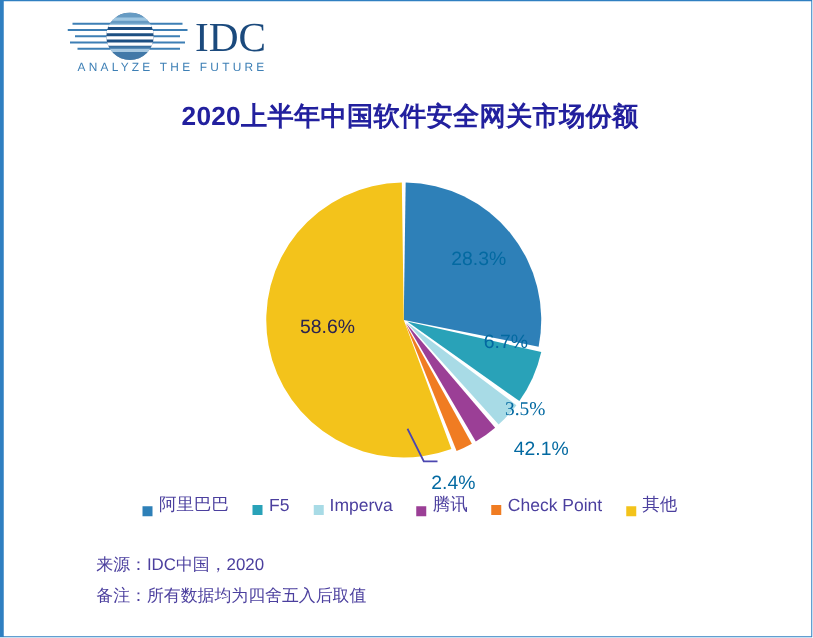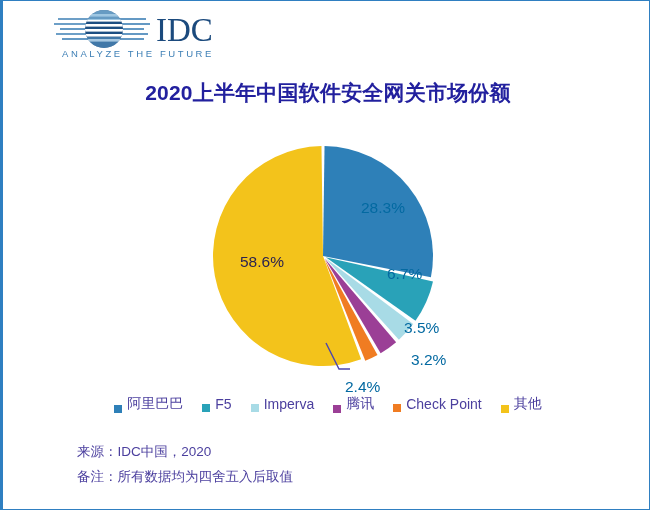--- a/index.html
+++ b/index.html
@@ -175,22 +175,22 @@
             <path d="M 126.74191684828581 127.44248350939326 L 198.1246321374099 211.13542202843354 A 110 110 0 0 1 182.62030844957732 222.19270964132772 Z" fill="#9b3f96"></path>
             <path d="M 126.28706106218698 127.70988446657826 L 179.4980849359916 223.98338517316623 A 110 110 0 0 1 167.28201430374222 229.78541438791984 Z" fill="#f07c22"></path>
             <path d="M 125 125 L 163.12885385688446 228.1803784813777 A 110 110 0 1 1 123.464160162694 15.010722358976537 Z" fill="#f3c31b"></path>
           </g>
 
         <path d="M 128 212 L 141 238 L 152 238" fill="none" stroke="#4b46b0" stroke-width="1.4"></path>
       </svg>
       <div id="slice-label-layer">
           <div class="slice-label" style="left: 163px; top: 68px;">28.3%</div>
           <div class="slice-label" style="left: 189px; top: 134px;">6.7%</div>
-          <div class="slice-label" style="left: 206px; top: 188px;">3.5%</div>
-          <div class="slice-label" style="left: 213px; top: 220px;">3.2%</div>
+          <div class="slice-label" style="left: 206px; top: 188px; font-family: Liberation Serif, serif;">3.5%</div>
+          <div class="slice-label" style="left: 213px; top: 220px;">42.1%</div>
           <div class="slice-label" style="left: 147px; top: 222px; margin-top: 25px;">2.4%</div>
           <div class="slice-label dark" style="left: 42px; top: 122px;">58.6%</div>
         </div>
     </div>
   </div>
 
   <div id="legend">
       <div class="legend-item">
         <span class="legend-swatch" style="background: rgb(46, 128, 184);"></span>
         <span class="legend-label">阿里巴巴</span>

